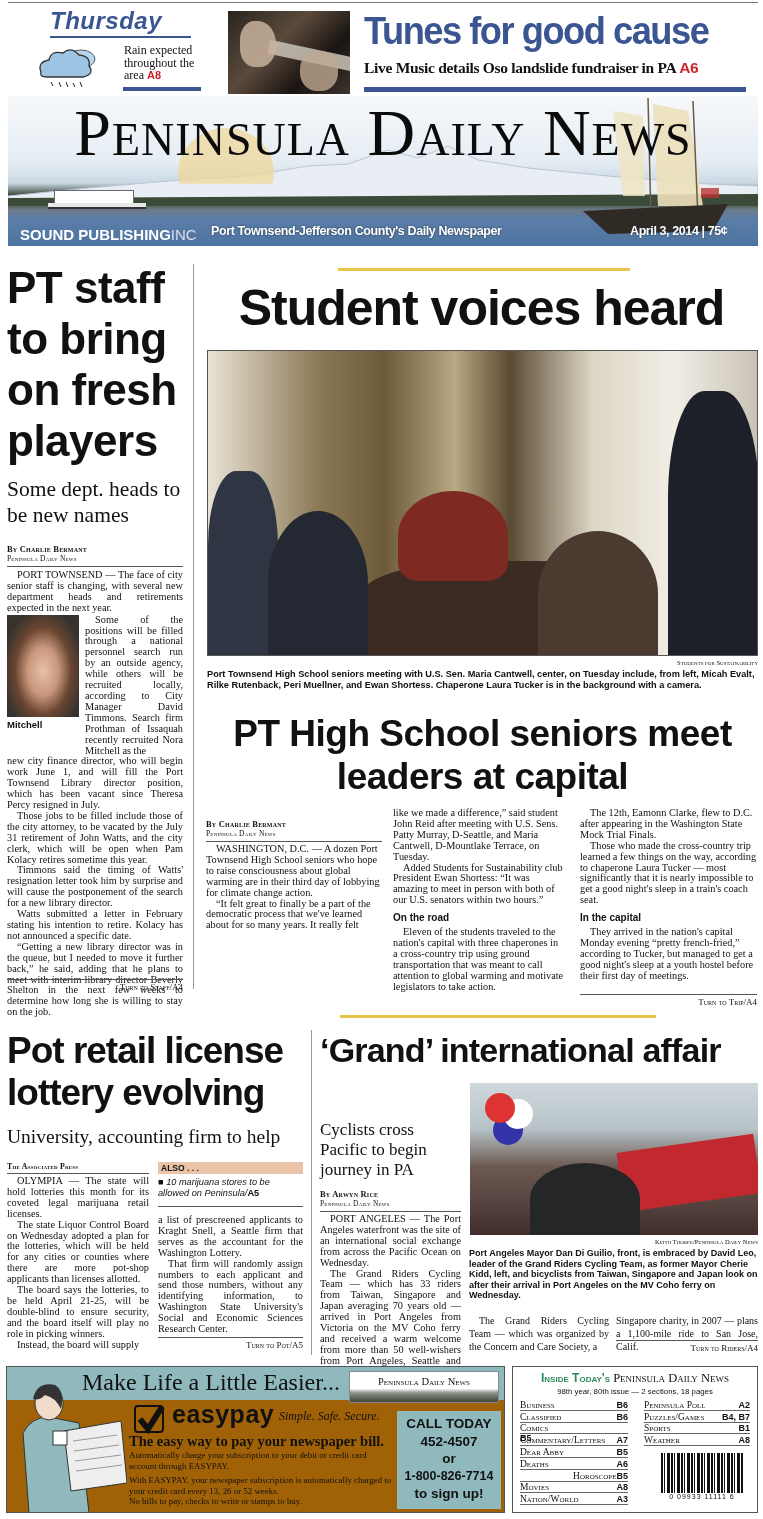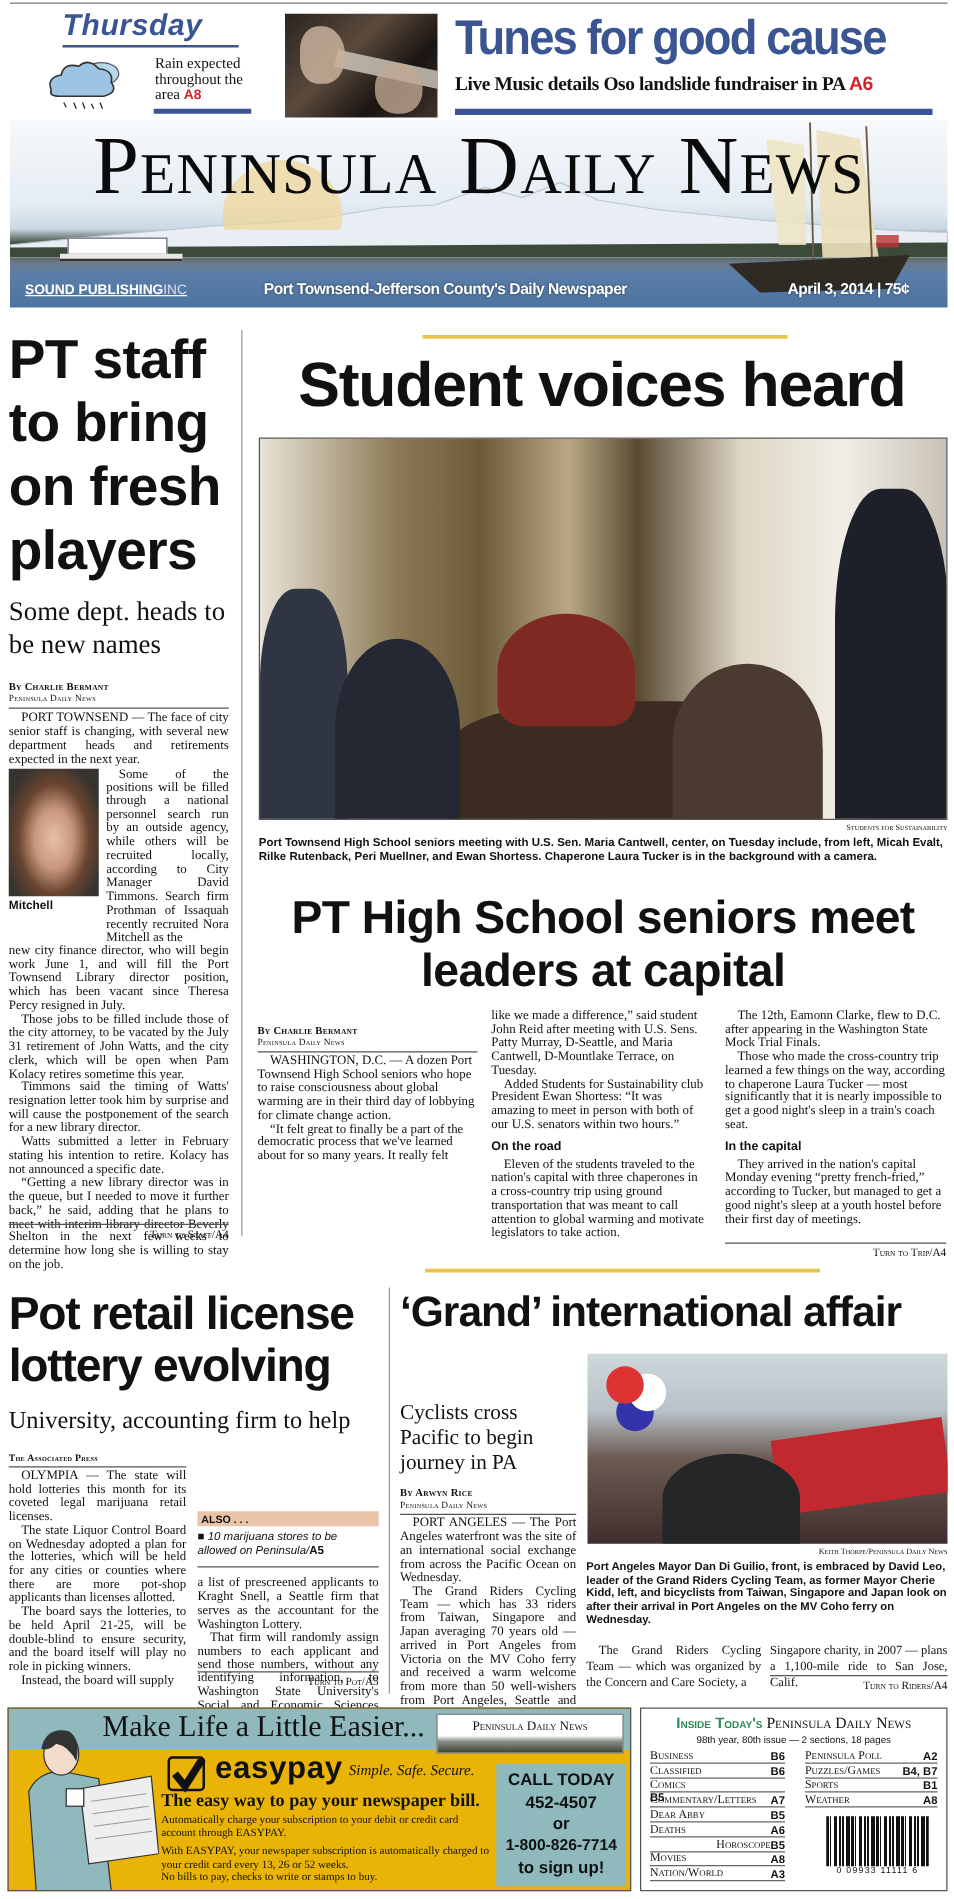--- a/index.html
+++ b/index.html
@@ -78,21 +78,21 @@
 
   <svg class="abs" style="left:545px;top:0;" width="200" height="150" viewBox="0 0 200 150">
     <path d="M60 15 L90 20 L92 100 L70 100 Z" fill="#efe4c2" opacity="0.85"></path>
     <path d="M100 8 L135 15 L150 110 L105 110 Z" fill="#ece0bb" opacity="0.9"></path>
     <line x1="95" y1="2" x2="98" y2="125" stroke="#6b5a40" stroke-width="1.5"></line>
     <line x1="140" y1="5" x2="145" y2="122" stroke="#6b5a40" stroke-width="1.5"></line>
     <path d="M30 115 L175 108 L160 135 L55 138 Z" fill="#2f2b24"></path>
     <rect x="148" y="92" width="18" height="10" fill="#b33" opacity="0.8"></rect>
   </svg>
   <div class="abs serif" style="left:0;top:2px;width:750px;text-align:center;font-size:66px;font-variant:small-caps;color:#0b0b0b;letter-spacing:1px;line-height:70px;white-space:nowrap;">Peninsula Daily News</div>
-  <div class="abs sans" style="left:12px;top:130px;font-size:11px;font-weight:bold;color:#fff;text-decoration:underline;">
+  <div class="abs sans" style="left:12px;top:130px;font-size:15px;font-weight:bold;color:#fff;">
     <span>SOUND PUBLISHING</span><span style="font-weight:normal;color:#dde;">INC</span>
   </div>
   <div class="abs sans" style="left:203px;top:128px;font-size:12.5px;font-weight:bold;color:#fff;letter-spacing:-0.4px;white-space:nowrap;text-shadow:0 0 2px #234;">Port Townsend-Jefferson County's Daily Newspaper</div>
   <div class="abs sans" style="left:622px;top:128px;font-size:12.5px;font-weight:bold;color:#fff;letter-spacing:-0.4px;white-space:nowrap;text-shadow:0 0 2px #234;">
     <span>April 3, 2014</span> | <span>75¢</span>
   </div>
 </div>
 
 <div class="abs" style="left:7px;top:262px;width:176px;height:730px;">
   <div class="sans" style="font-size:44px;font-weight:bold;line-height:51px;letter-spacing:-0.5px;">PT staff to bring on fresh players</div>
@@ -177,21 +177,21 @@
   <div class="serif" style="font-size:19.5px;line-height:22px;margin-top:12px;white-space:nowrap;">University, accounting firm to help</div>
   <div class="abs" style="left:0;top:132px;width:142px;">
     <div class="byline" style="font-size:7.8px;font-weight:bold;border-bottom:1px solid #555;padding-bottom:1px;">The Associated Press</div>
     <div class="body-text" style="margin-top:2px;">
       <p>OLYMPIA — The state will hold lotteries this month for its coveted legal marijuana retail licenses.</p>
       <p>The state Liquor Control Board on Wednesday adopted a plan for the lotteries, which will be held for any cities or counties where there are more pot-shop applicants than licenses allotted.</p>
       <p>The board says the lotteries, to be held April 21-25, will be double-blind to ensure security, and the board itself will play no role in picking winners.</p>
       <p>Instead, the board will supply</p>
     </div>
   </div>
-  <div class="abs" style="left:151px;top:132px;width:145px;margin-top:47px;">
+  <div class="abs" style="left:151px;top:132px;width:145px;">
     <div class="sans" style="background:#e9c4a8;font-size:8.5px;font-weight:bold;padding:1px 3px;">ALSO . . .</div>
     <div class="sans" style="font-size:9.2px;font-style:italic;line-height:11px;margin-top:3px;border-bottom:1px solid #555;padding-bottom:7px;">
       <span style="font-style:normal;">■</span>
       <span>10 marijuana stores to be allowed on Peninsula/</span><b style="font-style:normal;">A5</b>
     </div>
     <div class="body-text" style="margin-top:8px;">
       <p style="text-indent:0;">a list of prescreened applicants to Kraght Snell, a Seattle firm that serves as the accountant for the Washington Lottery.</p>
       <p>That firm will randomly assign numbers to each applicant and send those numbers, without any identifying information, to Washington State University's Social and Economic Sciences Research Center.</p>
     </div>
   </div>
@@ -219,21 +219,21 @@
 <div class="abs credit" style="left:470px;top:1238px;width:288px;">Keith Thorpe/Peninsula Daily News</div>
 <div class="abs caption" style="left:469px;top:1248px;width:290px;font-size:9px;line-height:10.5px;">Port Angeles Mayor Dan Di Guilio, front, is embraced by David Leo, leader of the Grand Riders Cycling Team, as former Mayor Cherie Kidd, left, and bicyclists from Taiwan, Singapore and Japan look on after their arrival in Port Angeles on the MV Coho ferry on Wednesday.</div>
 <div class="abs body-text" style="left:469px;top:1314px;width:140px;font-size:10px;line-height:13px;">
   <p>The Grand Riders Cycling Team — which was organized by the Concern and Care Society, a</p>
 </div>
 <div class="abs body-text" style="left:616px;top:1314px;width:142px;font-size:10px;line-height:13px;">
   <p style="text-indent:0;">Singapore charity, in 2007 — plans a 1,100-mile ride to San Jose, Calif.</p>
 </div>
 <div class="abs jump" style="left:616px;top:1340px;width:142px;">Turn to Riders/A4</div>
 
-<div class="abs" style="left:6px;top:1366px;width:499px;height:147px;border:1px solid #555;background:#eab308;overflow:hidden;">
+<div class="abs" style="left:6px;top:1366px;width:499px;height:147px;border:1px solid #555;background:#a16207;overflow:hidden;">
   <div class="abs" style="left:0;top:0;width:499px;height:33px;background:#8fb9bd;"></div>
   <div class="abs serif" style="left:75px;top:2px;font-size:24px;white-space:nowrap;">Make Life a Little Easier...</div>
   <div class="abs serif" style="left:342px;top:4px;width:150px;height:32px;background:linear-gradient(180deg,#fff 0%,#fff 55%,#8a8f88 70%,#3f4638 100%);border:1px solid #888;">
     <div style="font-size:10.5px;font-variant:small-caps;text-align:center;margin-top:4px;white-space:nowrap;">Peninsula Daily News</div>
   </div>
 
   <svg class="abs" style="left:2px;top:6px;" width="118" height="140" viewBox="0 0 118 140">
     <path d="M20 140 L14 60 Q22 44 40 44 L70 50 L80 140 Z" fill="#8fb9bd" stroke="#333" stroke-width="1"></path>
     <ellipse cx="40" cy="30" rx="14" ry="17" fill="#f1dccb" stroke="#333"></ellipse>
     <path d="M24 26 Q28 8 46 12 Q56 18 52 36 Q46 24 36 22 Q30 28 24 26 Z" fill="#333"></path>

